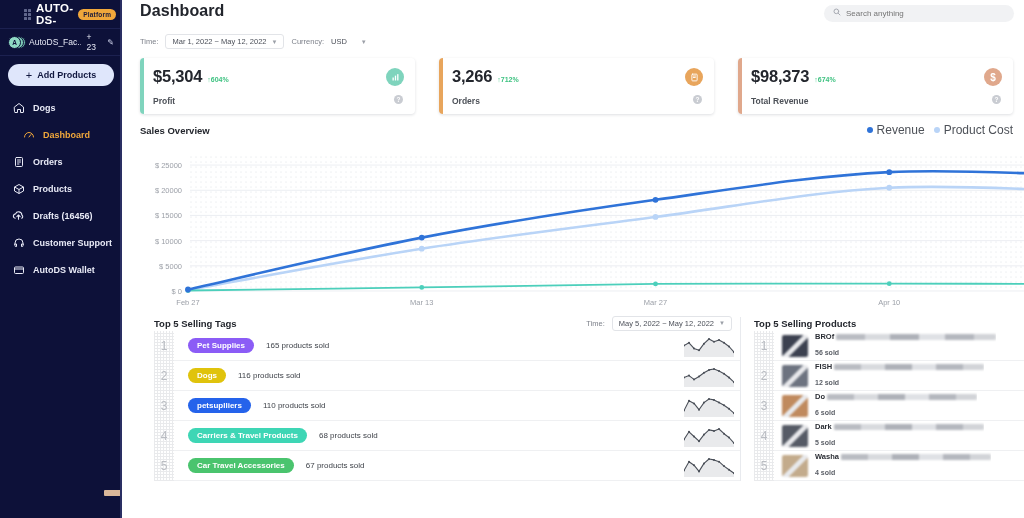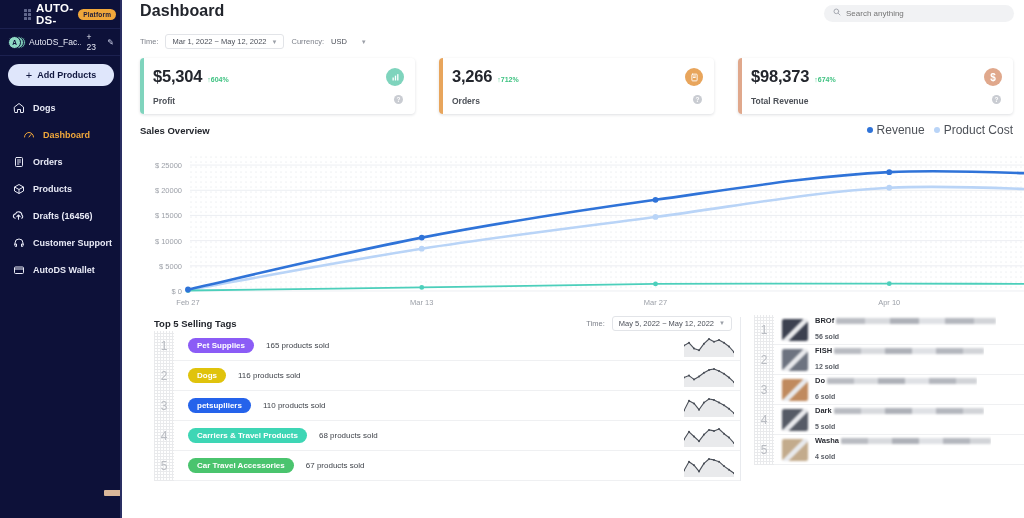--- a/index.html
+++ b/index.html
@@ -542,20 +542,23 @@
                   <circle cx="35.0" cy="6.7" r="1" fill="#4a4f58"></circle>
                   <circle cx="40.0" cy="11.1" r="1" fill="#4a4f58"></circle>
                   <circle cx="45.0" cy="14.7" r="1" fill="#4a4f58"></circle>
                   <circle cx="50.0" cy="18.2" r="1" fill="#4a4f58"></circle>
                 </svg></span>
             </div>
           </div>
       </section>
 
       <section class="prods-panel">
+        <div class="bp-head">
+          <span class="bp-title">Top 5 Selling Products</span>
+        </div>
         <div id="prod-rows">
             <div class="prod-row">
               <span class="rank-box">1</span>
               <span class="thumb" style="background:linear-gradient(135deg,#3c4150 0 45%,#e8e9ec 45% 60%,#3c4150 60% 100%)"></span>
               <span class="prod-txt"><span class="prod-name">BROf<span class="redact" style="width:160px"></span></span><span class="prod-sold">56 sold</span></span>
             </div>
             <div class="prod-row">
               <span class="rank-box">2</span>
               <span class="thumb" style="background:linear-gradient(135deg,#6d7380 0 45%,#e8e9ec 45% 60%,#6d7380 60% 100%)"></span>
               <span class="prod-txt"><span class="prod-name">FISH<span class="redact" style="width:150px"></span></span><span class="prod-sold">12 sold</span></span>

